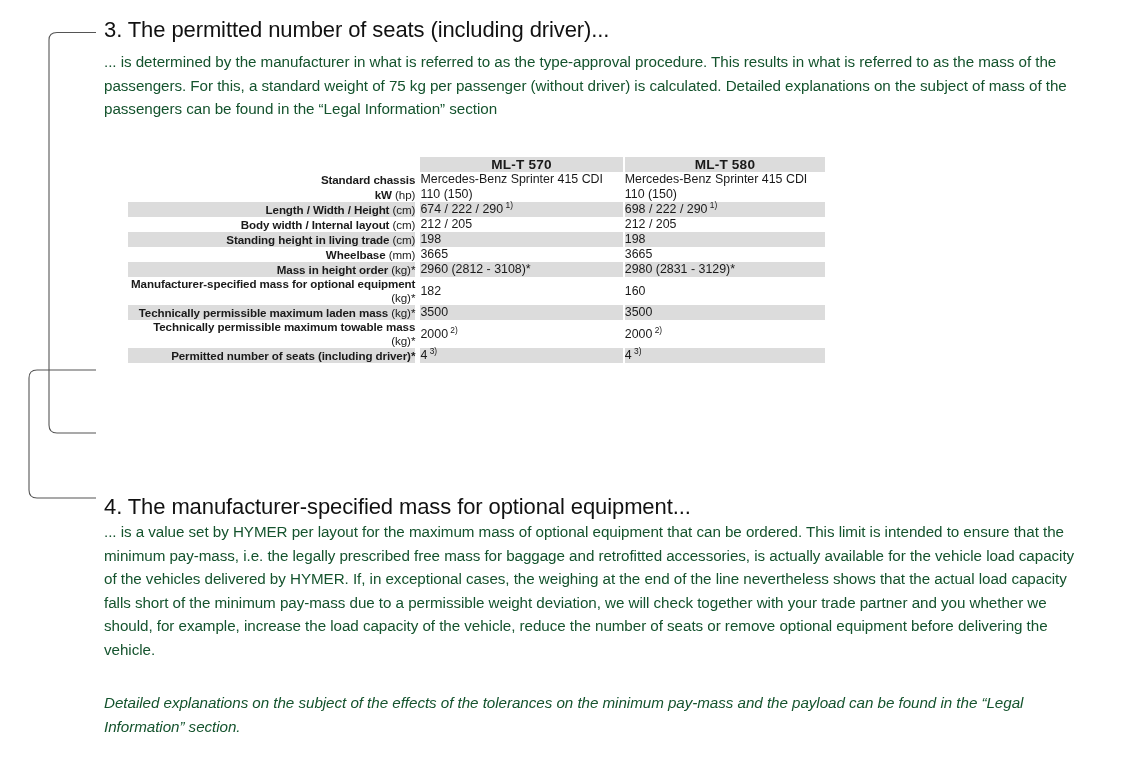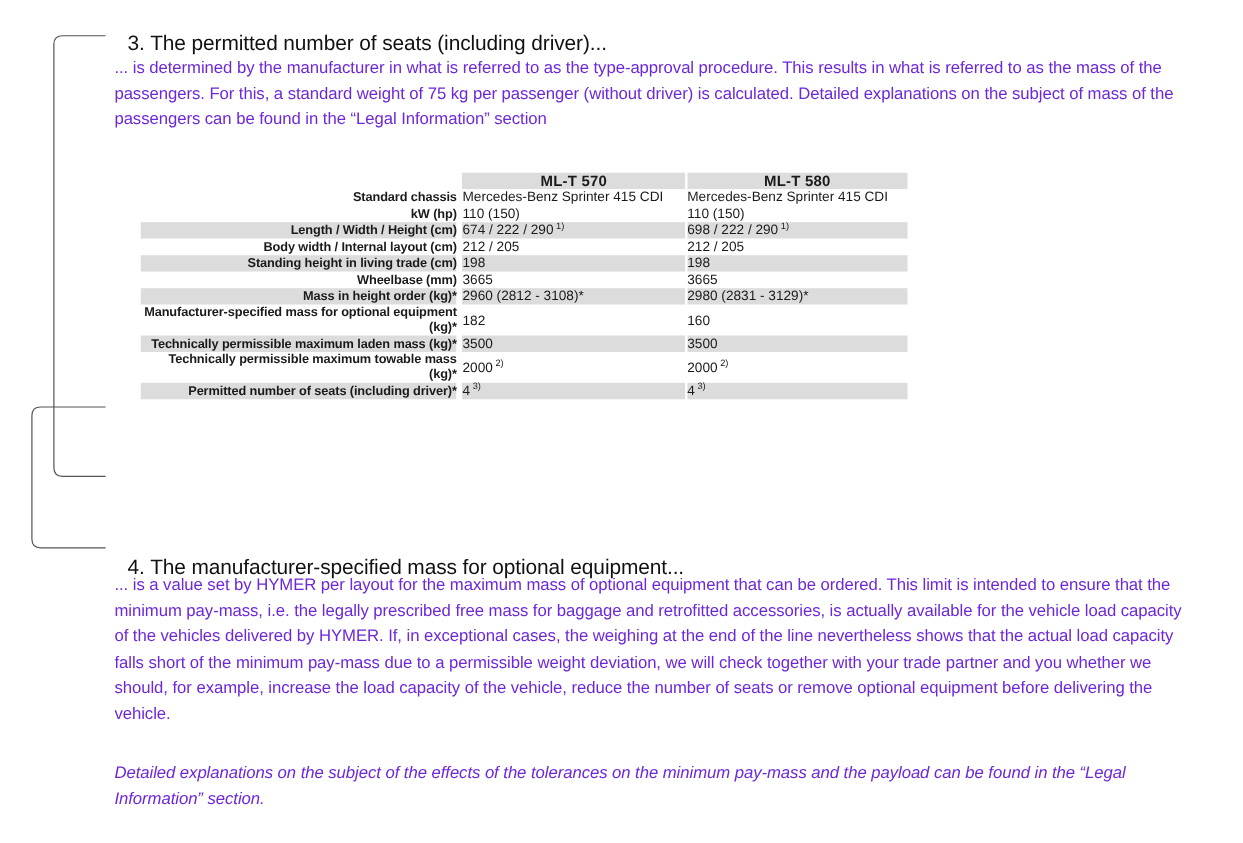--- a/index.html
+++ b/index.html
@@ -28,34 +28,34 @@
 
   
   .content {
     position: absolute;
     left: 104px;
     top: 0;
     width: 1000px;
   }
 
   .section-heading {
-    font-size: 19px;
+    font-size: 22px;
     font-weight: normal;
     letter-spacing: -0.1px;
     color: #111111;
-    margin: 12px;
+    margin: 0;
     padding: 0;
   }
 
   #sec3-heading { position: absolute; left: 0; top: 17px; }
 
   .body-para {
     font-size: 15.2px;
     line-height: 23.5px;
-    color: #6d28d9;
+    color: #14532d;
     margin: 0;
     text-align: left;
     letter-spacing: -0.05px;
   }
 
   #sec3-para {
     position: absolute;
     left: 0;
     top: 50px;
     width: 992px;
@@ -84,21 +84,21 @@
 
   .lbl {
     text-align: right;
     font-size: 11.6px;
     font-weight: bold;
     color: #1a1a1a;
     padding: 3px 6px 3px 4px;
     line-height: 14px;
     letter-spacing: -0.1px;
   }
-  .lbl .reg { font-weight: bold; }
+  .lbl .reg { font-weight: normal; }
 
   .val {
     text-align: left;
     font-size: 12.4px;
     color: #1a1a1a;
     padding: 3px 4px;
     line-height: 15px;
   }
 
   .hdr-cell {

